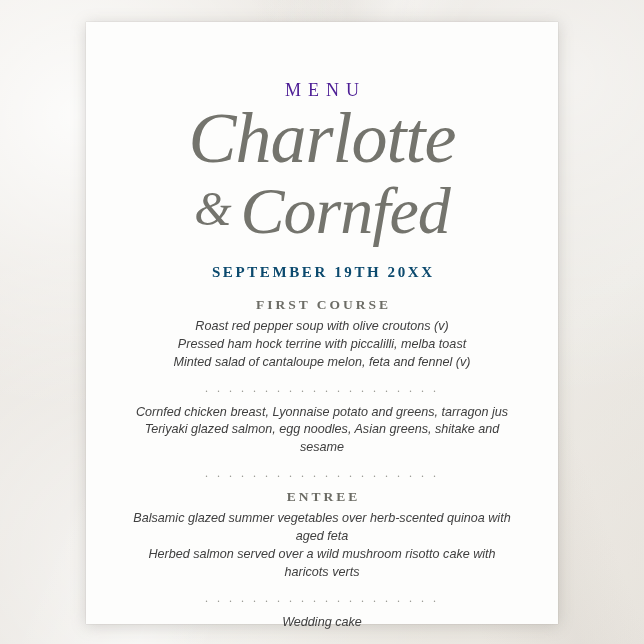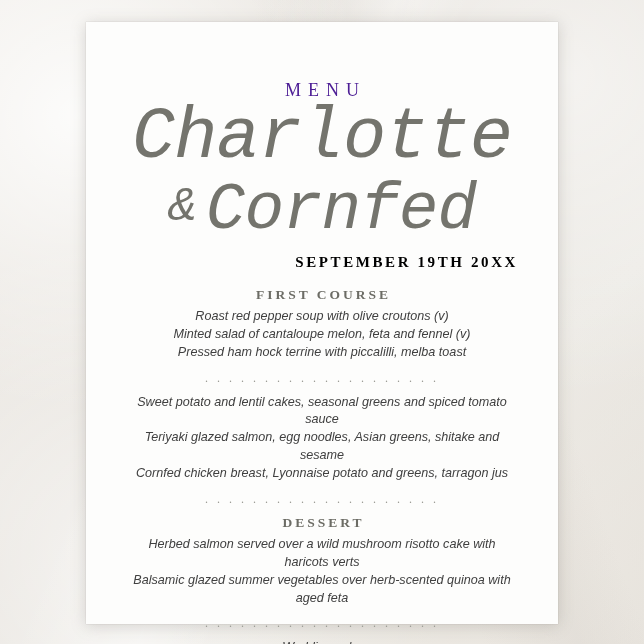--- a/index.html
+++ b/index.html
@@ -59,21 +59,21 @@
     font-family: "Liberation Serif", serif;
     font-size: 18px;
     letter-spacing: 7px;
     color: #4c1d95;
     margin-top: 18px;
     margin-bottom: 2px;
     text-indent: 7px;
   }
 
   .names {
-    font-family: Liberation Mono, monospace;
+    font-family: Liberation Serif, serif;
     font-style: italic;
     color: #74746d;
     line-height: 0.92;
   }
   .name-first {
     font-size: 72px;
     letter-spacing: -1px;
     margin-top: 4px;
   }
   .name-second {
@@ -86,25 +86,24 @@
     position: relative;
     top: -8px;
     padding-right: 10px;
   }
 
   .date {
     font-family: "Liberation Serif", serif;
     font-size: 15px;
     font-weight: bold;
     letter-spacing: 2.6px;
-    color: #000000;
-    margin-top: 12px;
+    color: #0c4a6e;
+    margin-top: 22px;
     margin-bottom: 16px;
     text-indent: 2.6px;
-    text-align: right;
   }
 
   .course {
     margin-bottom: 2px;
   }
   .course-title {
     font-family: "Liberation Serif", serif;
     font-size: 13.5px;
     font-weight: bold;
     letter-spacing: 3px;
@@ -145,38 +144,37 @@
       <div class="name-second">
         <span class="amp">&amp;</span><span>Cornfed</span>
       </div>
     </div>
 
     <div class="date">SEPTEMBER 19TH 20XX</div>
 
     <div class="course">
       <div class="course-title">FIRST COURSE</div>
       <div class="dish">Roast red pepper soup with olive croutons (v)</div>
+      <div class="dish">Pressed ham hock terrine with piccalilli, melba toast</div>
       <div class="dish">Minted salad of cantaloupe melon, feta and fennel (v)</div>
-      <div class="dish">Pressed ham hock terrine with piccalilli, melba toast</div>
     </div>
 
     <div class="divider">. . . . . . . . . . . . . . . . . . . .</div>
 
     <div class="course">
-      <div class="dish">Sweet potato and lentil cakes, seasonal greens and spiced tomato sauce</div>
+      <div class="dish">Cornfed chicken breast, Lyonnaise potato and greens, tarragon jus</div>
       <div class="dish">Teriyaki glazed salmon, egg noodles, Asian greens, shitake and sesame</div>
-      <div class="dish">Cornfed chicken breast, Lyonnaise potato and greens, tarragon jus</div>
     </div>
 
     <div class="divider">. . . . . . . . . . . . . . . . . . . .</div>
 
     <div class="course">
-      <div class="course-title">DESSERT</div>
+      <div class="course-title">ENTREE</div>
+      <div class="dish">Balsamic glazed summer vegetables over herb-scented quinoa with aged feta</div>
       <div class="dish">Herbed salmon served over a wild mushroom risotto cake with haricots verts</div>
-      <div class="dish">Balsamic glazed summer vegetables over herb-scented quinoa with aged feta</div>
     </div>
 
     <div class="divider">. . . . . . . . . . . . . . . . . . . .</div>
 
     <div class="course">
       <div class="dish">Wedding cake</div>
 
     </div>
 
   </div>

